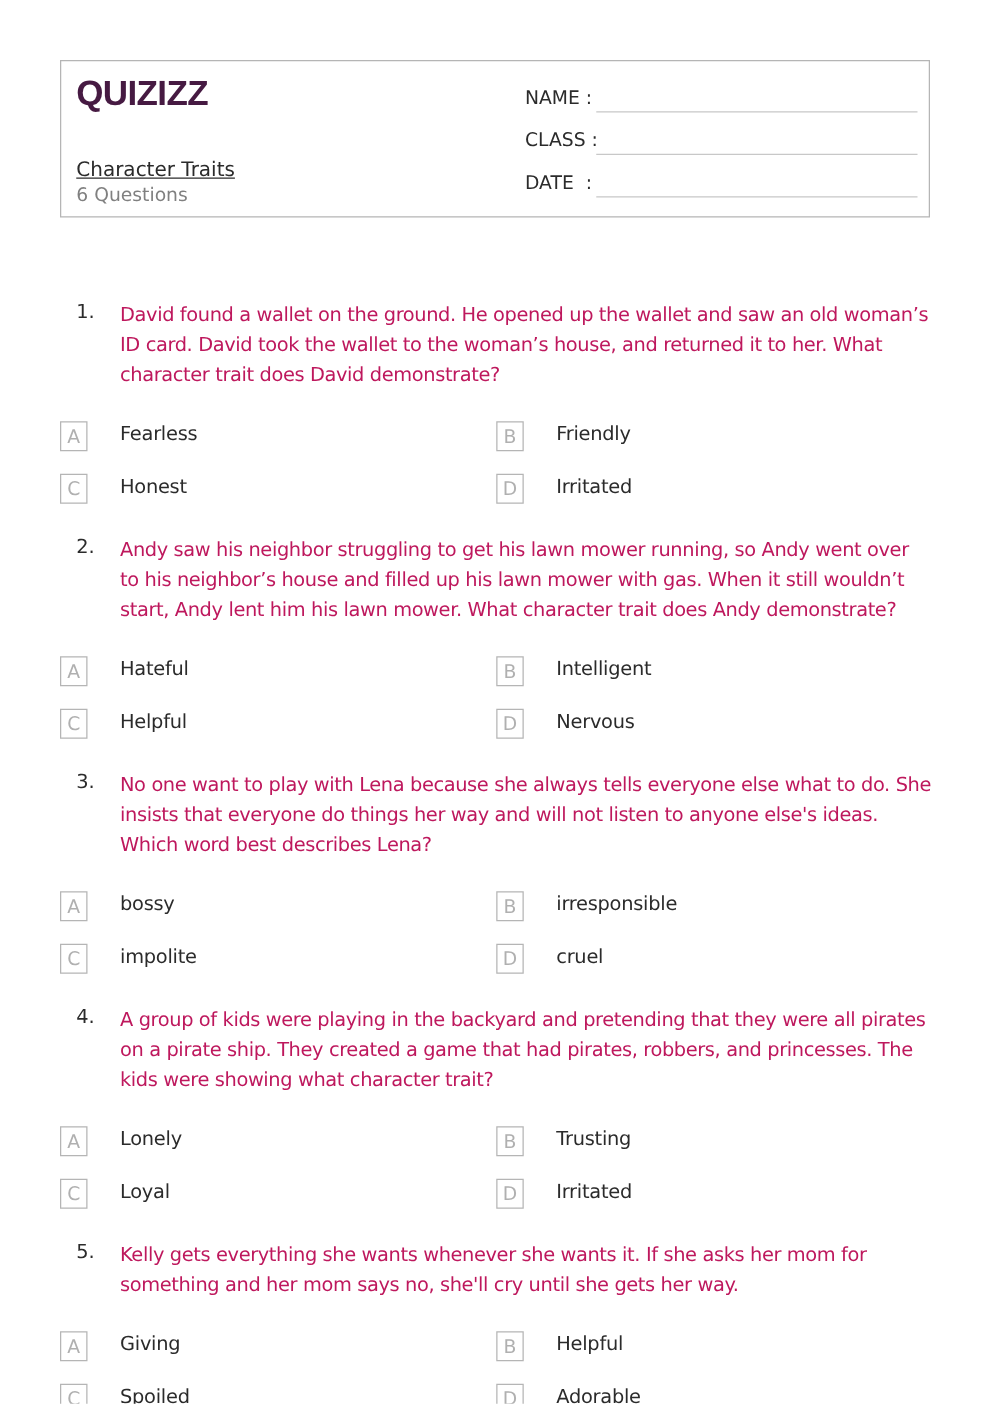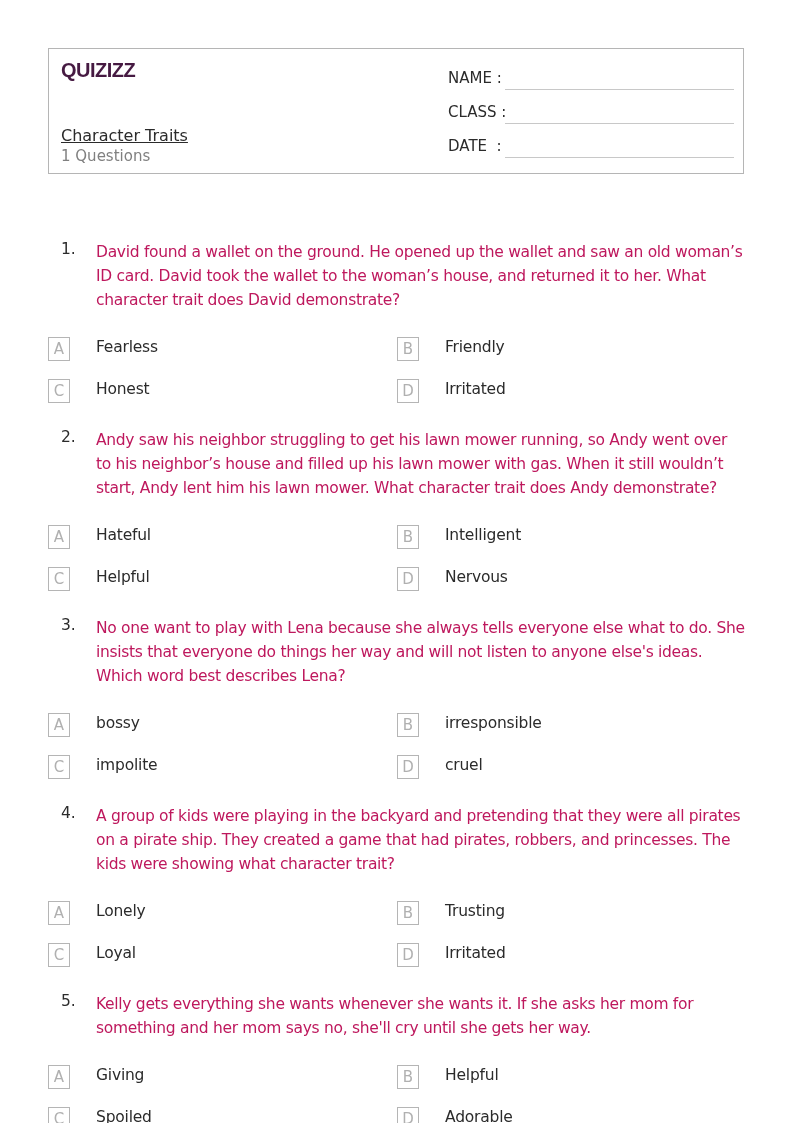--- a/index.html
+++ b/index.html
@@ -1,38 +1,38 @@
 <!DOCTYPE html>
 <html><head>
 <meta charset="utf-8">
 <style>
   html, body { margin: 0; padding: 0; background: #ffffff; }
   body { width: 794px; height: 1123px; overflow: hidden; position: relative; font-family: "DejaVu Sans", sans-serif; color: #2b2b2b; }
   .header { position: absolute; left: 48px; top: 48px; width: 696px; height: 126px; border: 1px solid #b5b5b5; box-sizing: border-box; }
-  .logo { position: absolute; left: 12px; top: 10px; font-family: "Liberation Sans", sans-serif; font-weight: bold; font-size: 20px; color: #461a42; letter-spacing: -0.5px; text-align: right; }
+  .logo { position: absolute; left: 12px; top: 10px; font-family: "Liberation Sans", sans-serif; font-weight: bold; font-size: 28px; color: #461a42; letter-spacing: -0.5px; text-align: right; }
   .title { position: absolute; left: 12px; top: 77px; font-size: 16px; color: #2b2b2b; text-decoration: underline; }
   .subtitle { position: absolute; left: 12px; top: 98px; font-size: 15px; color: #808080; }
   .fields { position: absolute; left: 371px; top: 18px; width: 314px; }
-  .field { position: relative; height: 34px; margin-left: 28px; }
+  .field { position: relative; height: 34px; }
   .field .lbl { position: absolute; left: 0; top: 2px; font-size: 15px; color: #2b2b2b; }
   .field .line { position: absolute; left: 57px; right: 0; top: 22px; border-bottom: 1px solid #c8c8c8; }
   .question { position: absolute; left: 0; width: 794px; }
   .qnum { position: absolute; left: 61px; font-size: 15.5px; color: #2b2b2b; }
   .qtext { position: absolute; left: 96px; width: 650px; font-size: 15.5px; line-height: 24px; color: #be185d; letter-spacing: -0.3px; }
   .opt { position: absolute; height: 24px; }
   .opt .box { position: absolute; left: 0; top: 0; width: 22px; height: 24px; border: 1px solid #b5b5b5; box-sizing: border-box; font-size: 15px; color: #b0b0b0; text-align: center; line-height: 22px; }
   .opt .txt { position: absolute; left: 48px; top: 1px; font-size: 15.5px; color: #2b2b2b; white-space: nowrap; letter-spacing: -0.2px; }
 </style>
 </head>
 <body>
 
 <div class="header">
   <div class="logo">QUIZIZZ</div>
   <div class="title">Character Traits</div>
-  <div class="subtitle">1 Questions</div>
+  <div class="subtitle">6 Questions</div>
   <div class="fields">
     <div class="field">
       <span class="lbl">NAME :</span>
       <span class="line"></span>
     </div>
     <div class="field">
       <span class="lbl">CLASS :</span>
       <span class="line"></span>
     </div>
     <div class="field">

